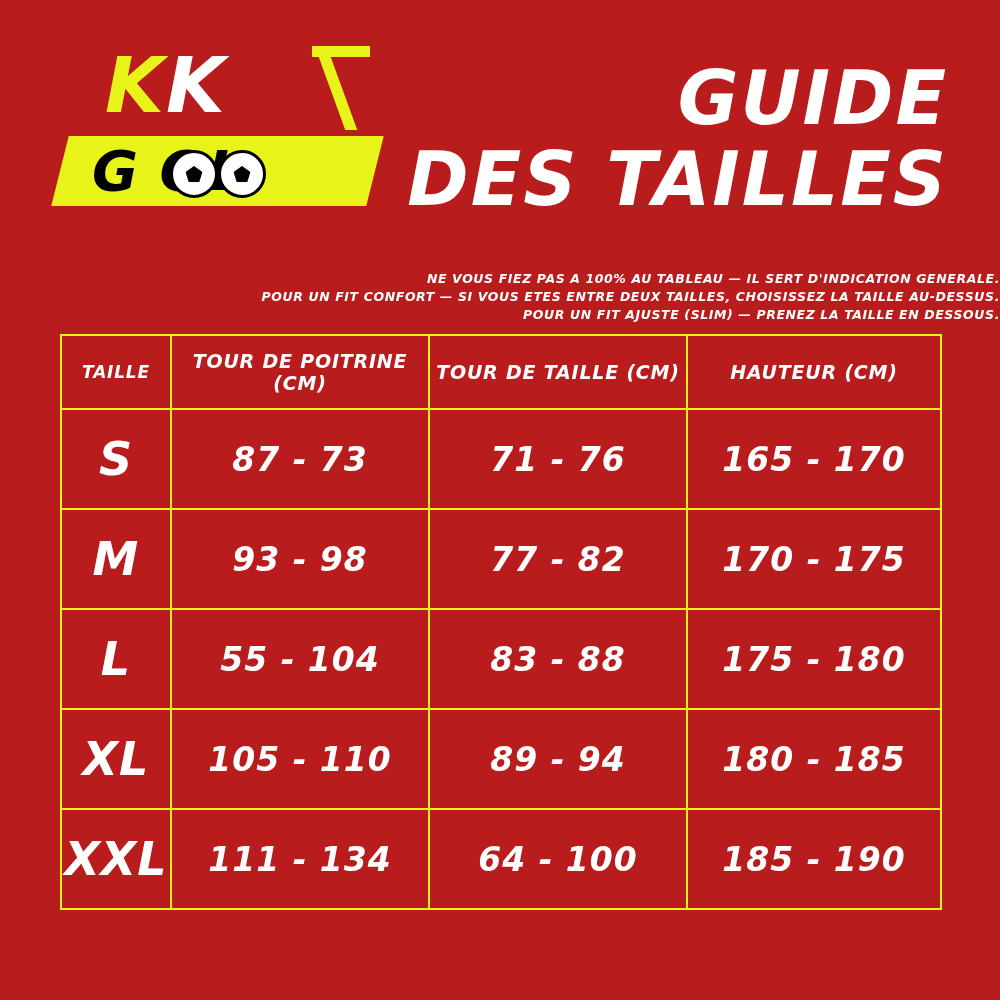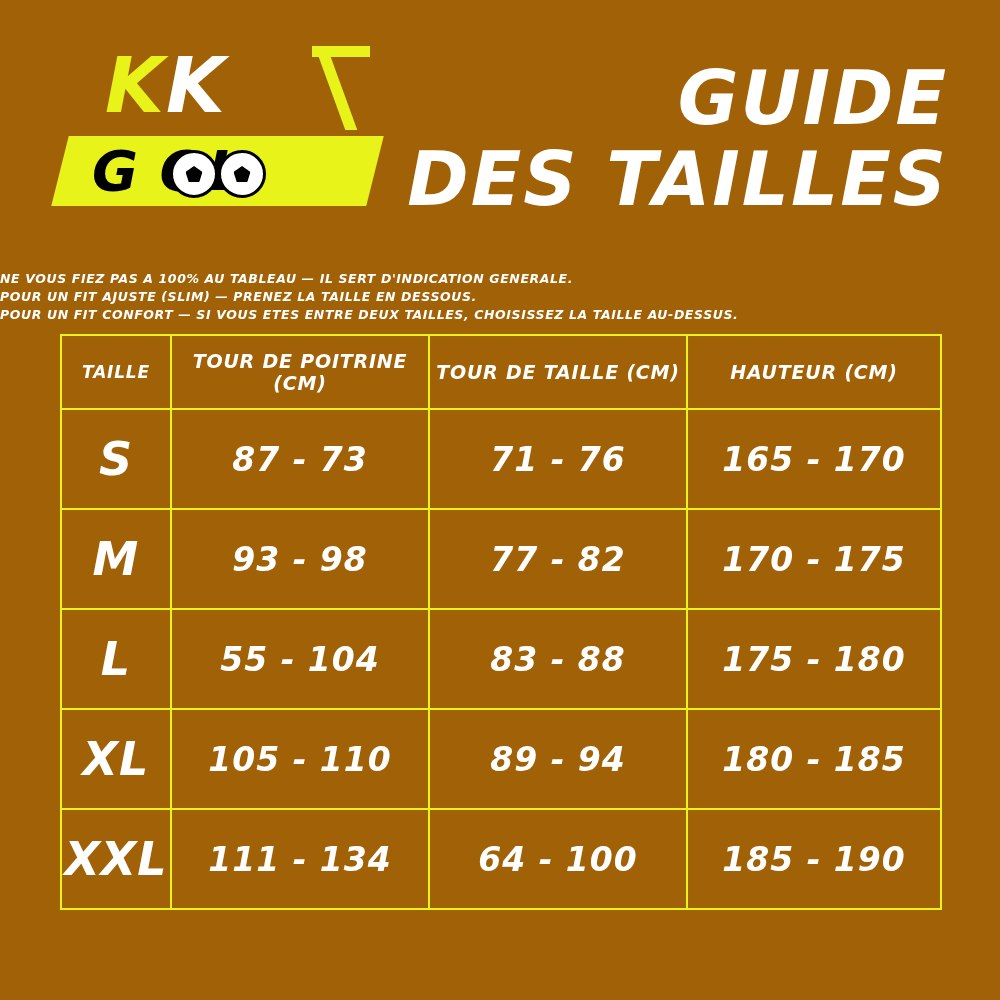--- a/index.html
+++ b/index.html
@@ -7,21 +7,21 @@
     width: 1000px;
     height: 1000px;
     background: #000000;
     font-family: "Liberation Sans", sans-serif;
     overflow: hidden;
   }
   .page {
     position: relative;
     width: 1000px;
     height: 1000px;
-    background: #a16207;
+    background: #b91c1c;
   }
 
   
   .header {
     position: relative;
     height: 270px;
   }
 
   
   .logo {
@@ -135,21 +135,21 @@
   }
   .title-line1 { font-size: 74px; }
   .title-line2 { font-size: 74px; margin-top: 8px; }
 
   
   .notes {
     position: absolute;
     top: 270px;
     left: 0;
     width: 1000px;
-    text-align: left;
+    text-align: right;
     color: #ffffff;
   }
   .notes p {
     font-family: "DejaVu Sans", sans-serif;
     font-weight: bold;
     font-style: italic;
     font-size: 12.5px;
     letter-spacing: 0.6px;
     line-height: 1.45;
   }
@@ -220,22 +220,22 @@
     </div>
 
     <div class="title-wrap">
       <div class="title-line1">GUIDE</div>
       <div class="title-line2">DES TAILLES</div>
     </div>
   </div>
 
   <div class="notes">
     <p>NE VOUS FIEZ PAS A 100% AU TABLEAU — IL SERT D'INDICATION GENERALE.</p>
+    <p>POUR UN FIT CONFORT — SI VOUS ETES ENTRE DEUX TAILLES, CHOISISSEZ LA TAILLE AU-DESSUS.</p>
     <p>POUR UN FIT AJUSTE (SLIM) — PRENEZ LA TAILLE EN DESSOUS.</p>
-    <p>POUR UN FIT CONFORT — SI VOUS ETES ENTRE DEUX TAILLES, CHOISISSEZ LA TAILLE AU-DESSUS.</p>
   </div>
 
   <div class="table-wrap">
     <table>
       <colgroup>
         <col class="c1">
           <col class="c2">
           <col class="c3">
           <col class="c4">
       </colgroup>

